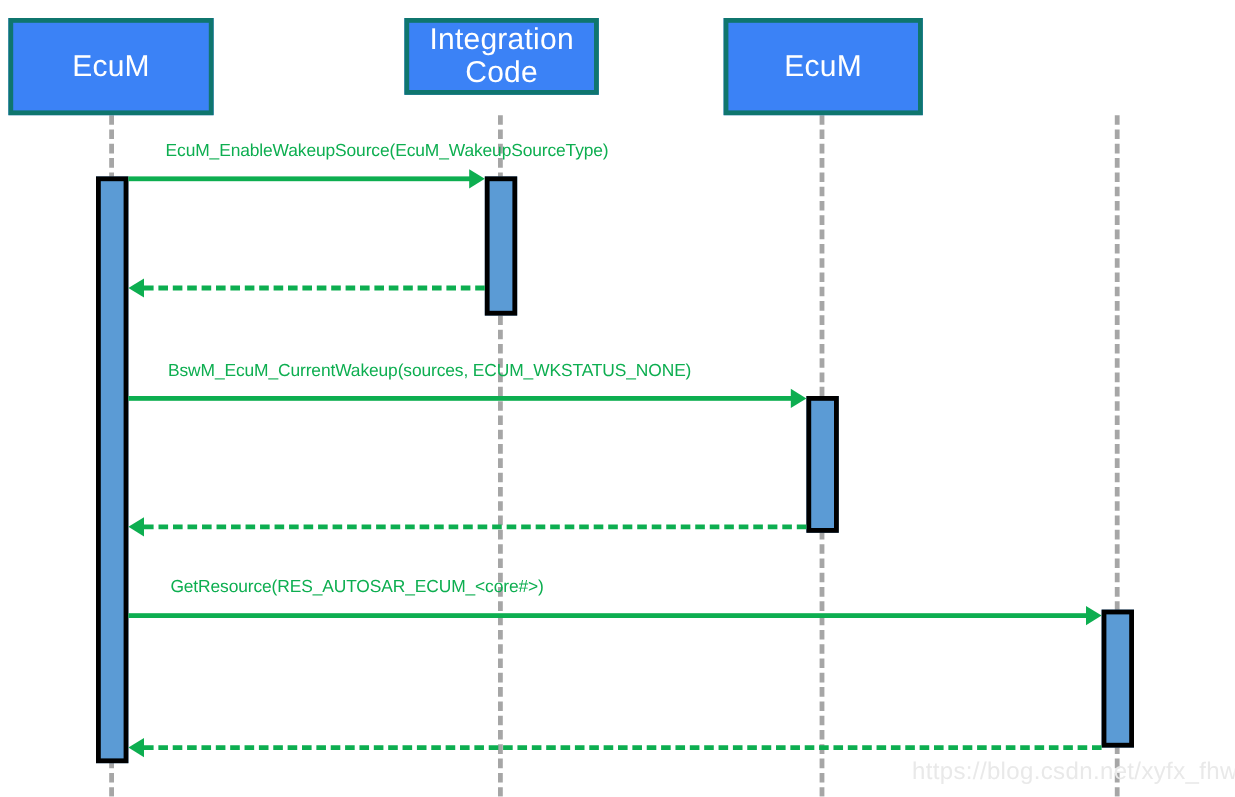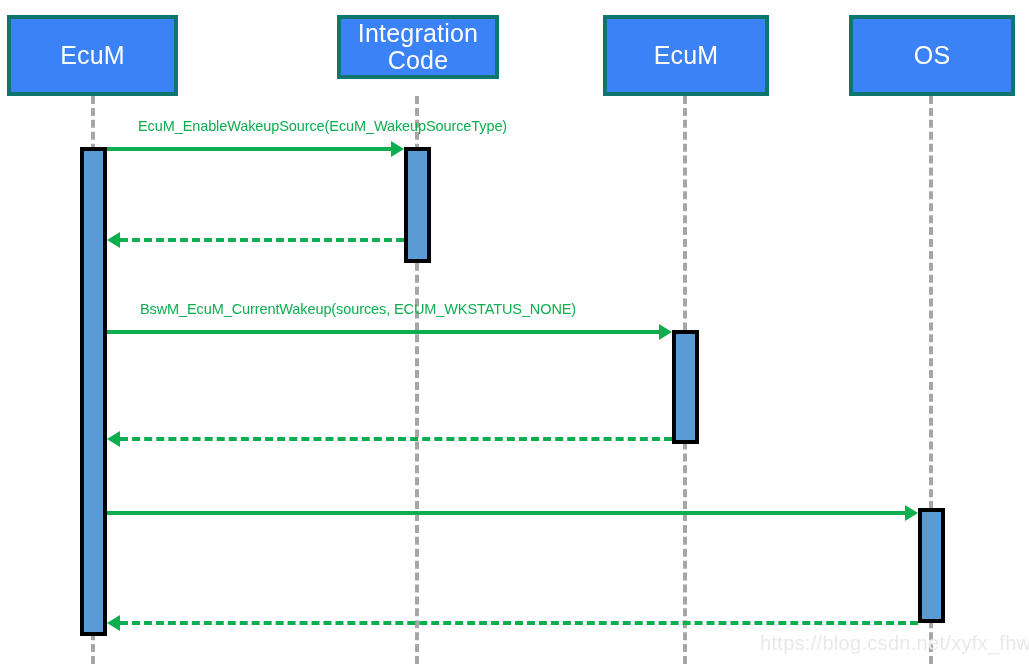--- a/index.html
+++ b/index.html
@@ -97,21 +97,20 @@
 
   <div class="lifeline" style="left:91px; top:96px; height:568px;"></div>
   <div class="lifeline" style="left:415px; top:96px; height:568px;"></div>
   <div class="lifeline" style="left:683px; top:96px; height:568px;"></div>
   <div class="lifeline" style="left:929px; top:96px; height:568px;"></div>
 
   <div class="participant-box" style="left:7px; top:15px; width:171px; height:81px;">EcuM</div>
   <div class="participant-box" style="left:337px; top:15px; width:162px; height:64px;">Integration
 Code</div>
   <div class="participant-box" style="left:603px; top:15px; width:166px; height:81px;">EcuM</div>
-  <div class="participant-box" style="left:849px; top:15px; width:166px; height:81px;">OS</div>
 
   <div class="activation" style="left:80px; top:147px; width:27px; height:489px;"></div>
   <div class="activation" style="left:404px; top:147px; width:27px; height:116px;"></div>
   <div class="activation" style="left:672px; top:330px; width:27px; height:114px;"></div>
   <div class="activation" style="left:918px; top:508px; width:27px; height:115px;"></div>
 
   <div class="msg-line" style="left:107px; top:147px; width:285px;"></div>
   <div class="arrow-head-right" style="left:391px; top:141px;"></div>
   <div class="msg-label" style="left:138px; top:118px;">EcuM_EnableWakeupSource(EcuM_WakeupSourceType)</div>
 
@@ -120,19 +119,20 @@
 
   <div class="msg-line" style="left:107px; top:330px; width:553px;"></div>
   <div class="arrow-head-right" style="left:659px; top:324px;"></div>
   <div class="msg-label" style="left:140px; top:301px;">BswM_EcuM_CurrentWakeup(sources,  ECUM_WKSTATUS_NONE)</div>
 
   <div class="msg-line dashed" style="left:120px; top:437px; width:552px;"></div>
   <div class="arrow-head-left" style="left:107px; top:431px;"></div>
 
   <div class="msg-line" style="left:107px; top:511px; width:799px;"></div>
   <div class="arrow-head-right" style="left:905px; top:505px;"></div>
+  <div class="msg-label" style="left:142px; top:481px;">GetResource(RES_AUTOSAR_ECUM_&lt;core#&gt;)</div>
 
   <div class="msg-line dashed" style="left:120px; top:621px; width:798px;"></div>
   <div class="arrow-head-left" style="left:107px; top:615px;"></div>
 
   <div class="watermark" style="left:760px; top:632px;">https://blog.csdn.net/xyfx_fhw</div>
 
 </div>
 
 </body></html>

